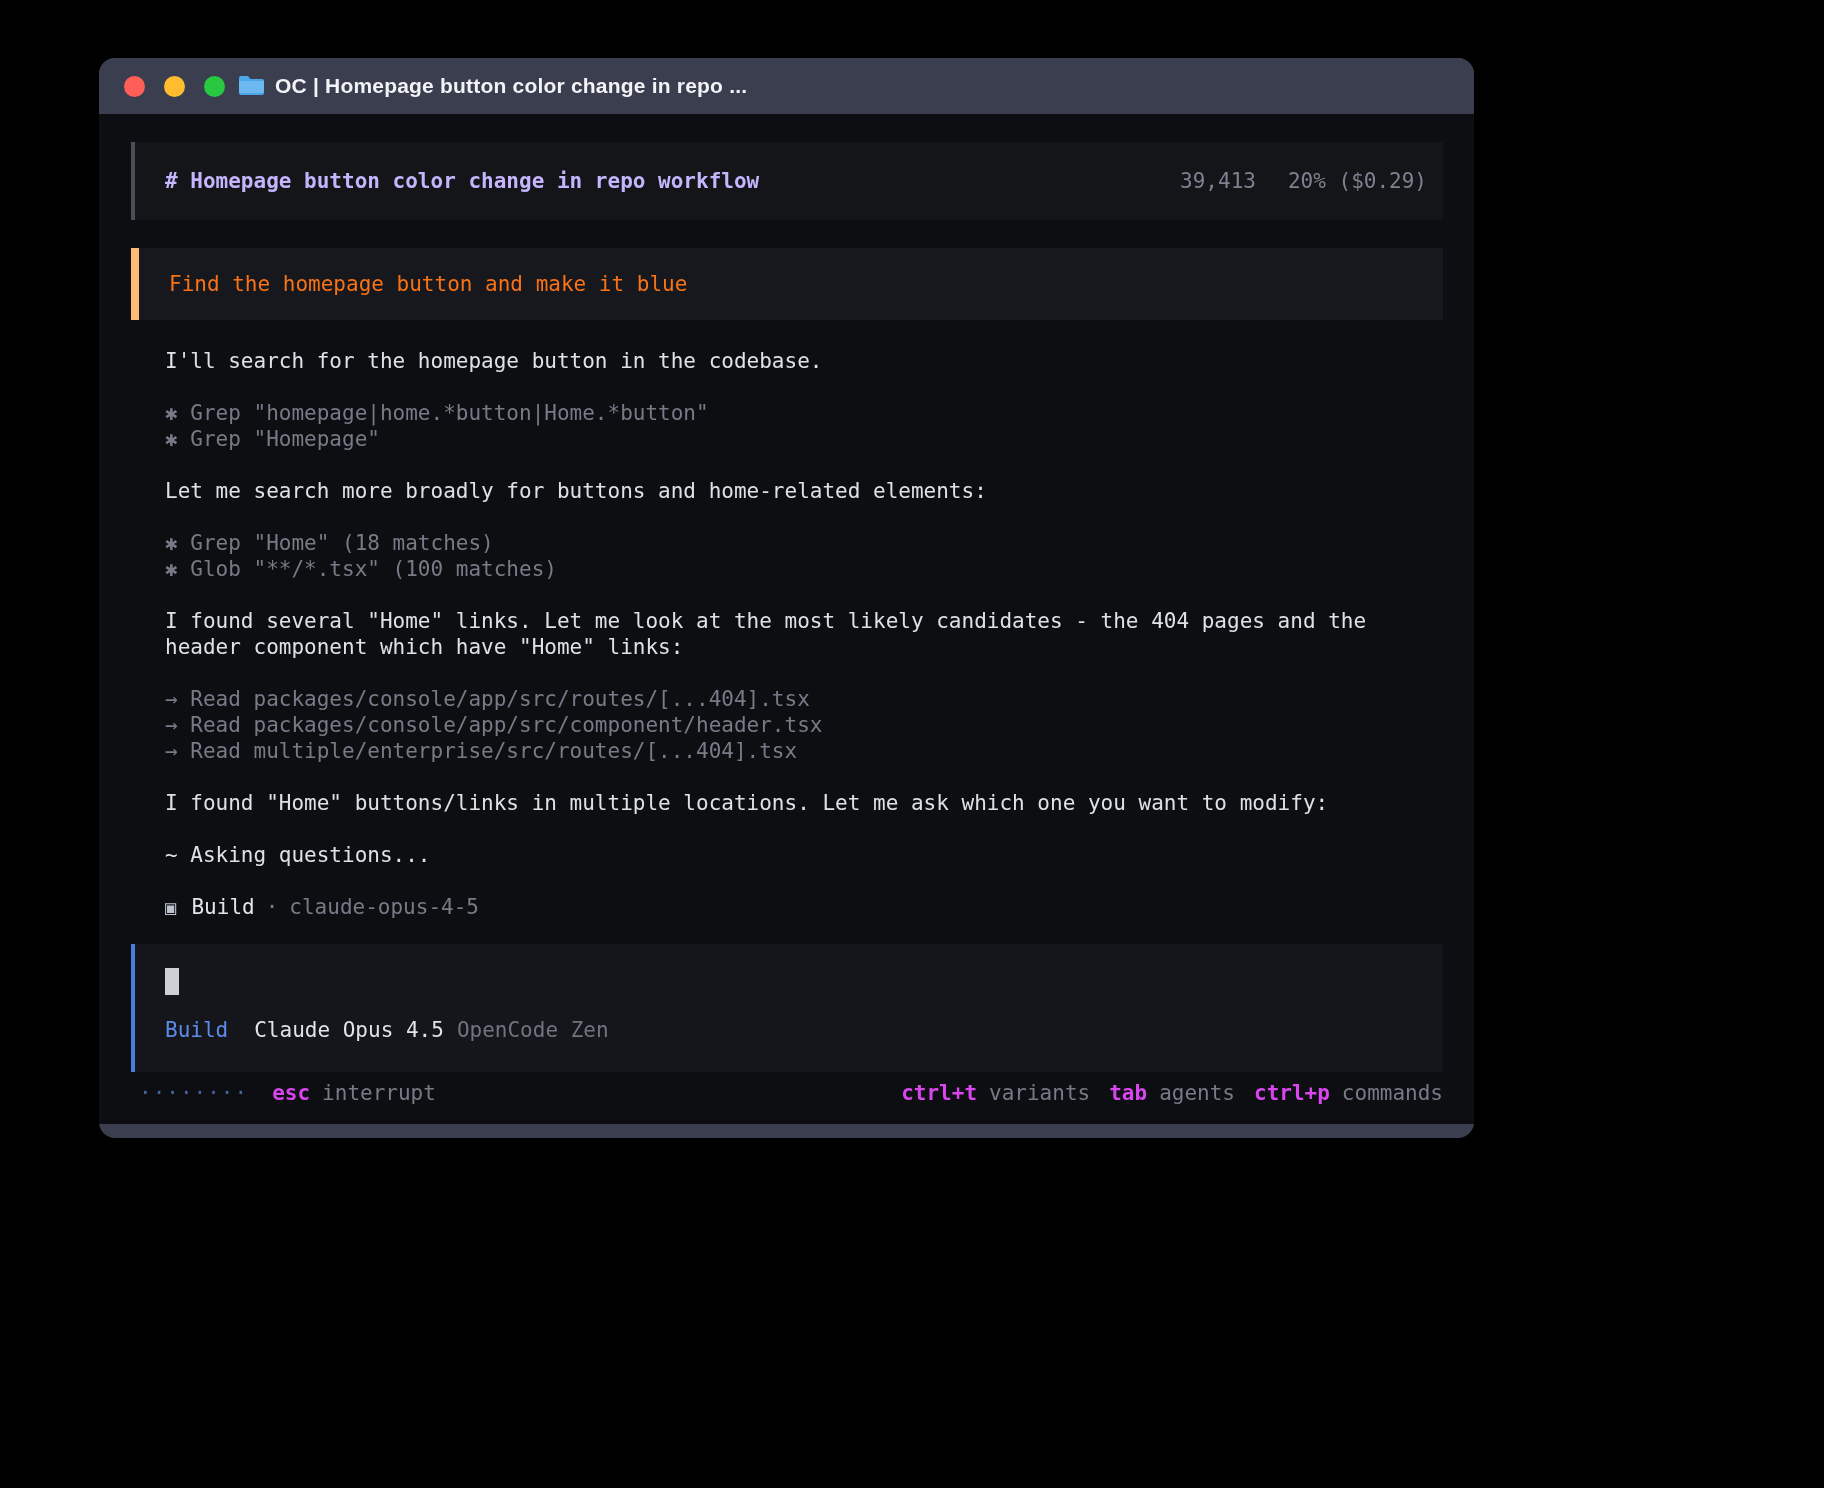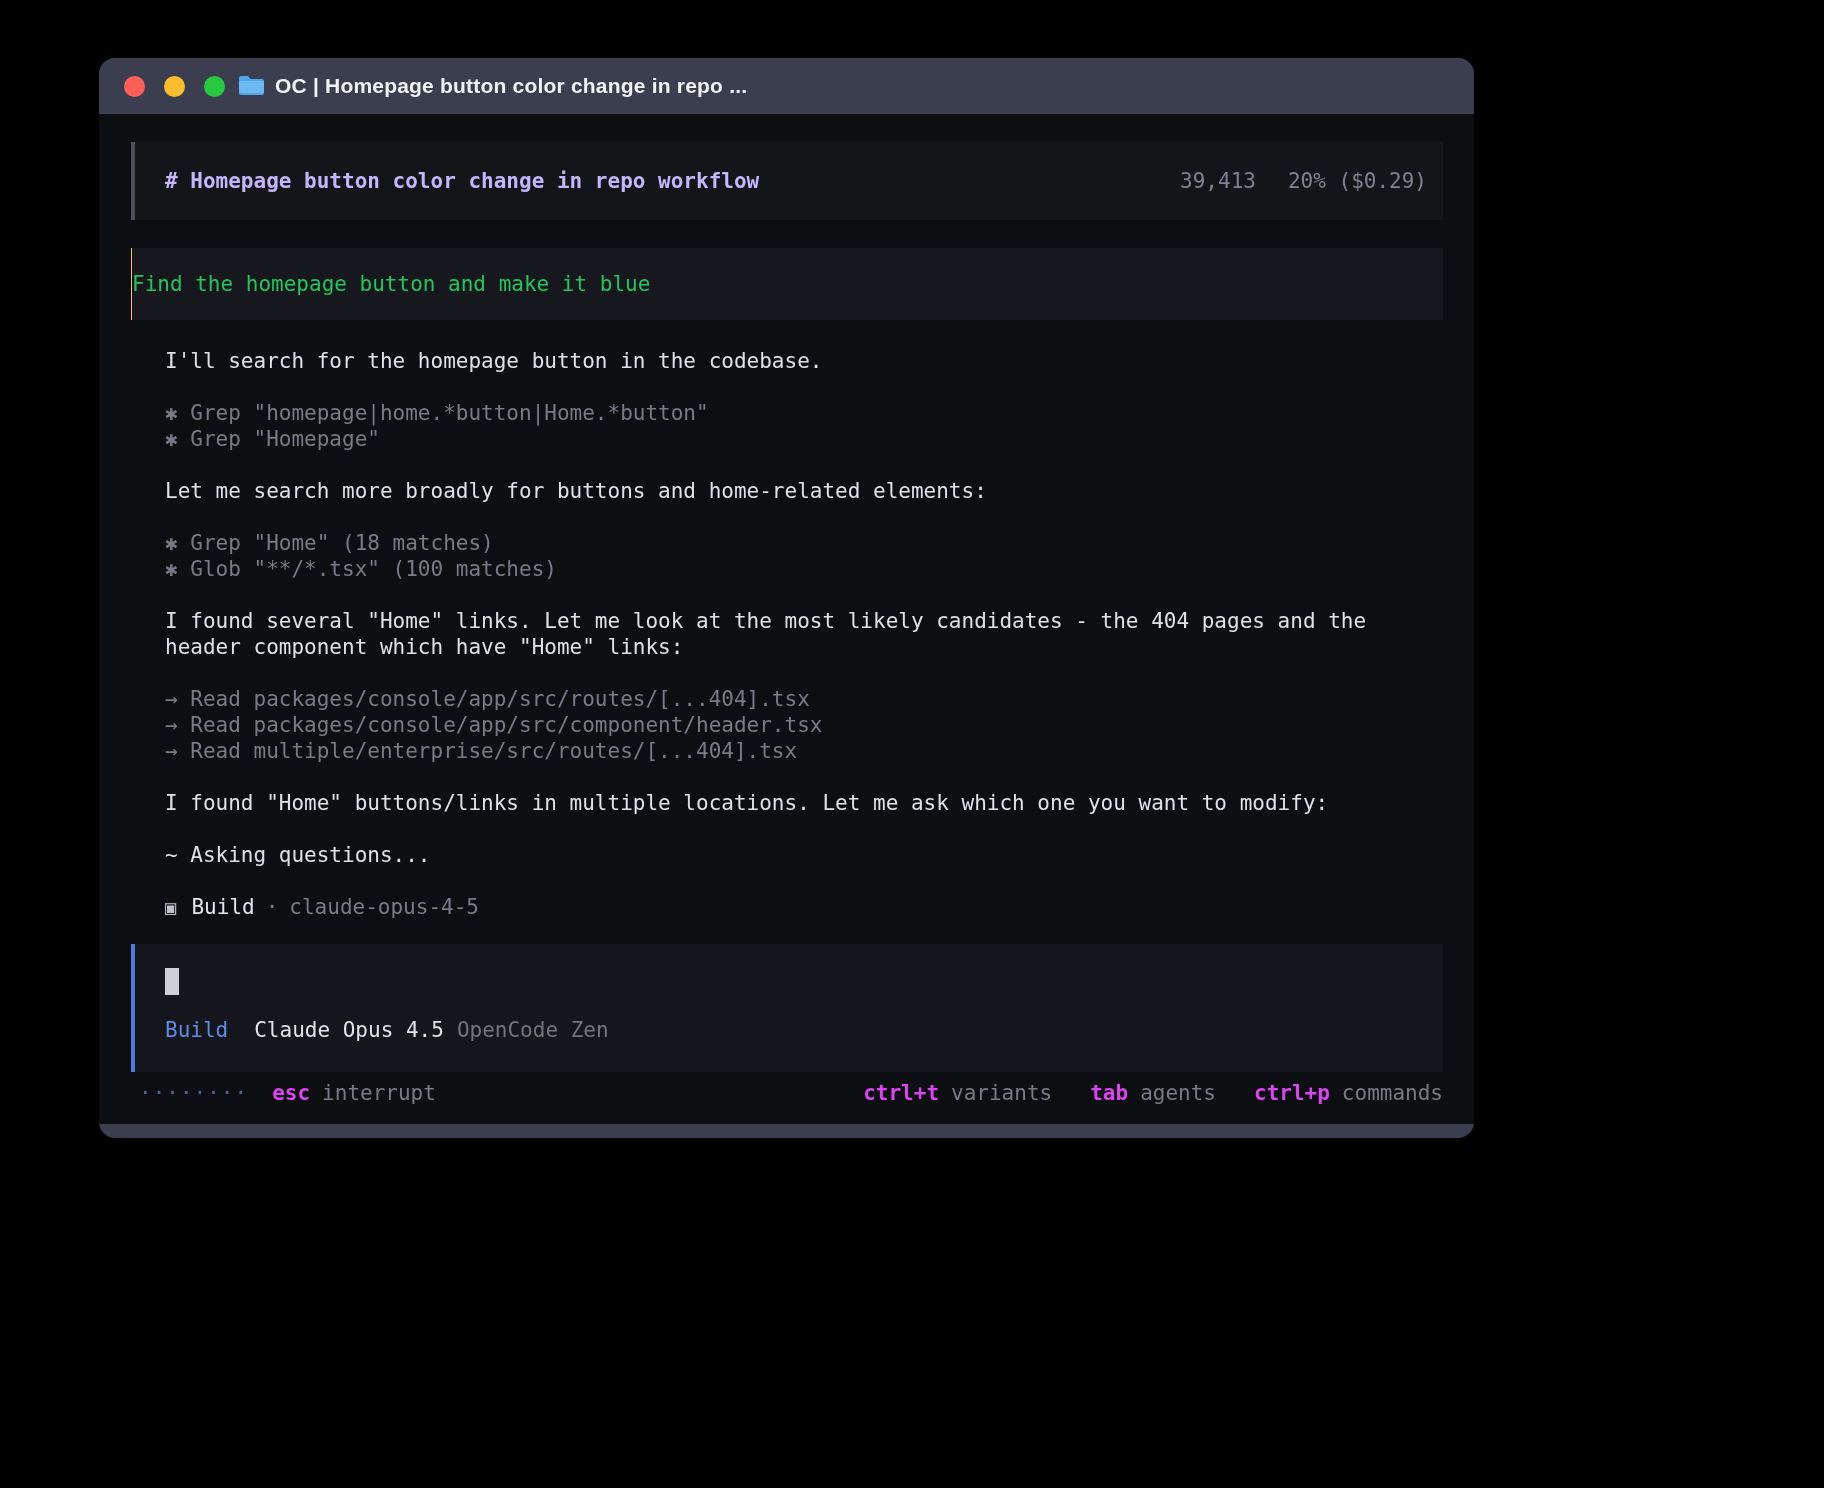--- a/index.html
+++ b/index.html
@@ -32,23 +32,23 @@
 
   .session-header {
     display:flex; align-items:center; justify-content:space-between;
     background:#141519; border-left:4px solid #4b4f5a;
     height:78px; padding:0 16px 0 30px; margin-bottom:28px;
   }
   .session-header .hdr-title { font-weight:bold; color:#c4b5fd; }
   .session-header .hdr-stats { display:flex; gap:32px; color:#7d8290; }
 
   .user-msg {
-    background:#17181d; border-left:1px solid #fdba74;
+    background:#17181d; border-left:8px solid #fdba74;
     height:72px; display:flex; align-items:center;
-    margin-bottom:28px; color:#22c55e;
+    padding-left:30px; margin-bottom:28px; color:#f97316;
   }
 
   .para { padding-left:34px; margin-bottom:26px; white-space:pre-wrap; color:#dfe1e6; }
   .tool-group { margin-bottom:26px; }
   .tool-line { padding-left:34px; color:#767b87; white-space:pre; }
 
   .status-line { padding-left:34px; margin-bottom:24px; display:flex; align-items:center; }
   .agent-icon { color:#bcc2cf; font-size:19px; margin-right:15px; }
   .agent-name { color:#e4e5ea; }
   .status-sep { color:#767b87; margin:0 11px; }
@@ -63,21 +63,21 @@
   .input-mode { color:#5c8bea; margin-right:26px; }
   .input-model { color:#e2e3e8; }
   .input-provider { color:#70747f; margin-left:13px; }
 
   .footer { display:flex; align-items:center; height:26px; padding-left:8px; }
   .spinner { color:#46639f; letter-spacing:1px; margin-right:24px; }
   .kbd { font-weight:bold; color:#d946ef; }
   .hint { color:#767b87; }
   .pair { display:flex; gap:12px; }
   .footer-left { display:flex; gap:12px; }
-  .footer-right { margin-left:auto; display:flex; gap:38px; }
+  .footer-right { margin-left:auto; display:flex; gap:19px; }
 </style>
 </head>
 <body>
 
 <div class="window">
   <div class="titlebar">
     <div class="traffic">
       <span class="light red"></span>
       <span class="light yellow"></span>
       <span class="light green"></span>

